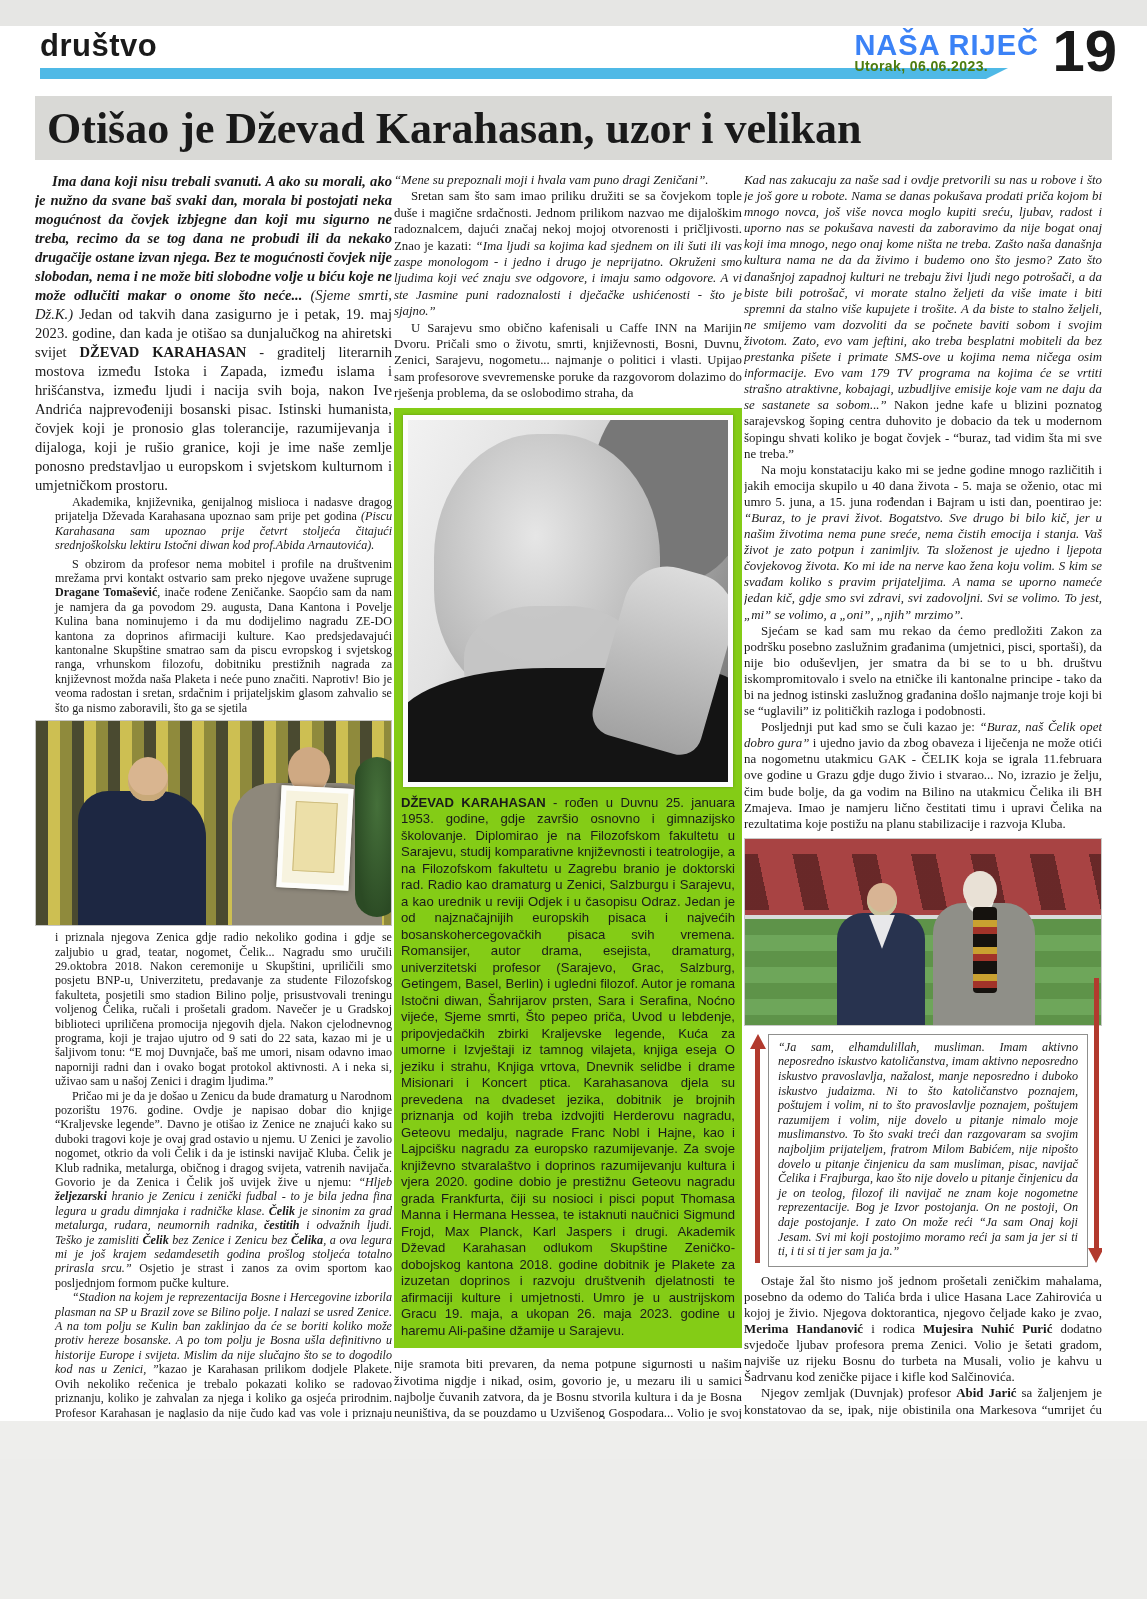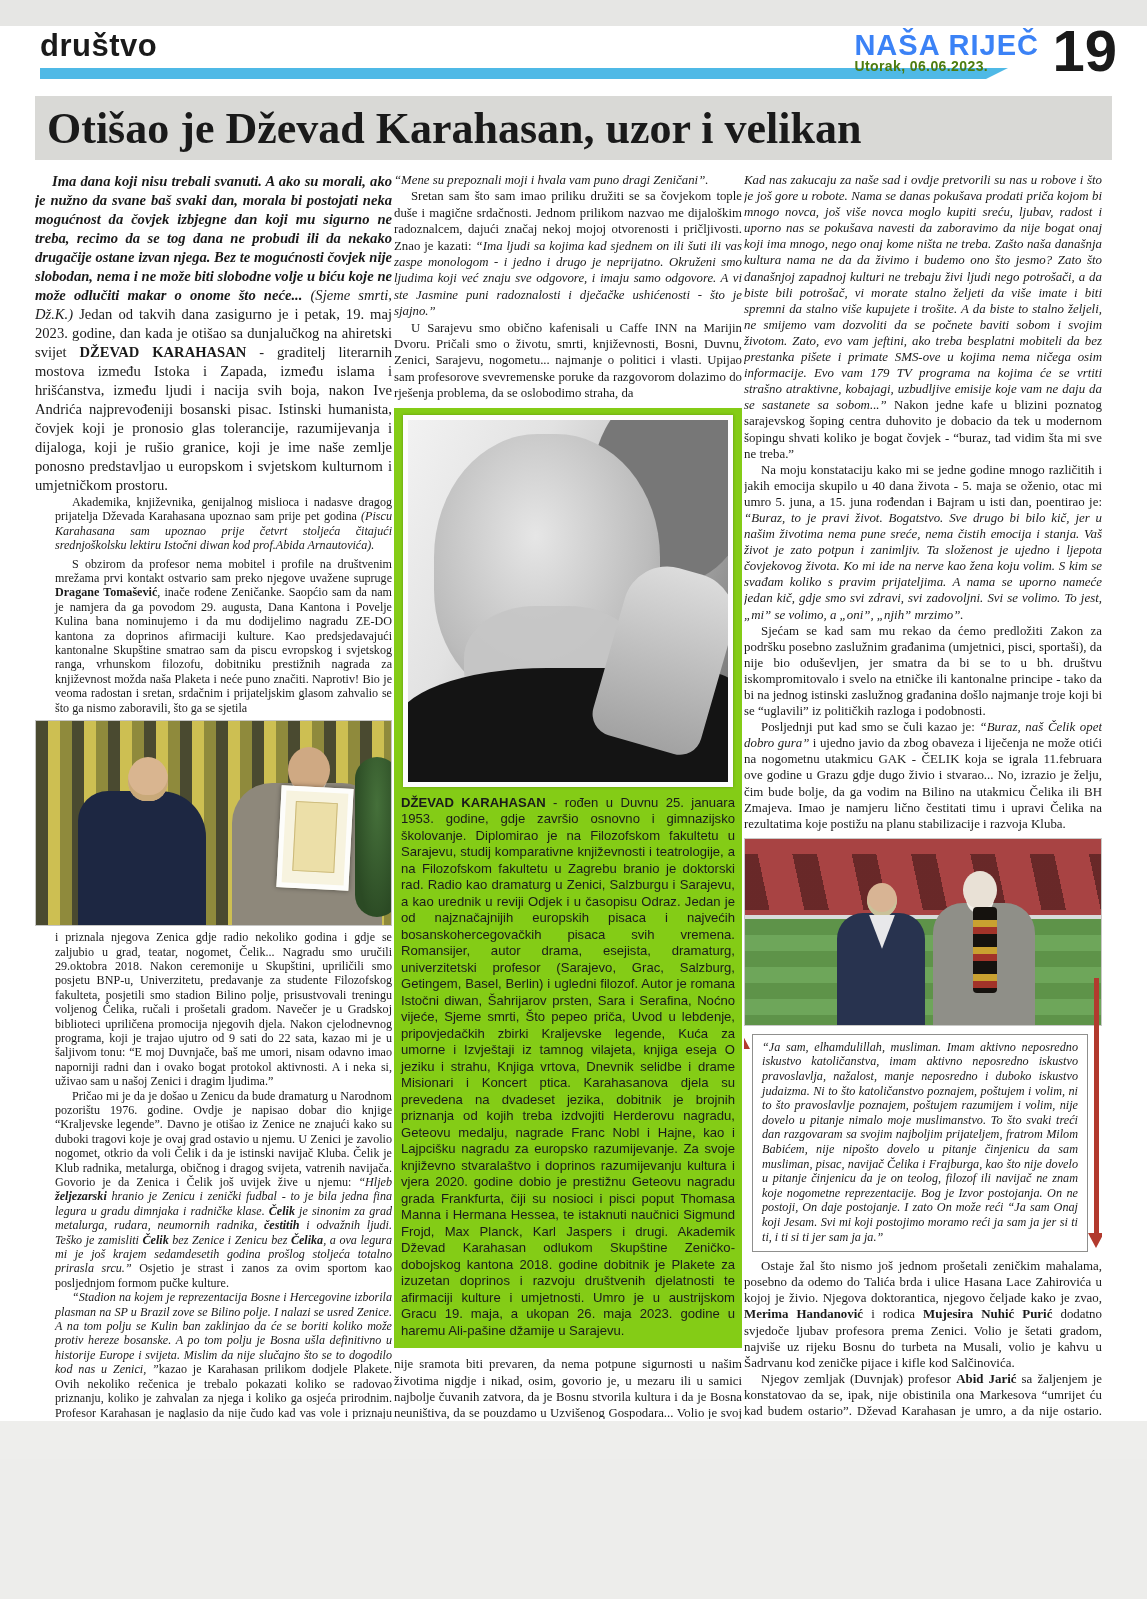--- a/index.html
+++ b/index.html
@@ -70,21 +70,21 @@
   .st-rail{position:absolute;top:41%;left:0;right:0;height:4px;background:#d9d9d9;}
   .st-pitch{position:absolute;top:43%;bottom:0;left:0;right:0;background:repeating-linear-gradient(180deg,#5e9349 0 16px,#6ea65a 16px 32px);}
   .st-man-left{position:absolute;left:92px;bottom:-4px;width:88px;height:116px;background:#28334f;border-radius:26px 26px 0 0;}
   .st-head-left{position:absolute;left:122px;bottom:108px;width:30px;height:34px;background:#d8b494;border-radius:50%;box-shadow:0 -5px 0 0 #c9c29a inset;}
   .st-shirt-left{position:absolute;left:124px;bottom:76px;width:26px;height:34px;background:#e8e8ea;clip-path:polygon(50% 100%,0 0,100% 0);}
   .st-man-right{position:absolute;right:66px;bottom:-4px;width:102px;height:126px;background:#8f8f88;border-radius:30px 30px 0 0;}
   .st-head-right{position:absolute;right:104px;bottom:116px;width:34px;height:38px;background:#e9e1d6;border-radius:50%;box-shadow:0 8px 0 -3px #f2efe9;}
   .st-scarf{position:absolute;right:104px;bottom:32px;width:24px;height:86px;background:repeating-linear-gradient(180deg,#15120e 0 13px,#c9a130 13px 20px,#a23329 20px 27px);border-radius:4px;}
 
   
-  .quote-wrap{position:relative;margin:2px 14px 6px 8px;}
+  .quote-wrap{position:relative;margin:2px 14px 6px 24px;}
   .quote-box{border:1px solid #8f8f8d;padding:5px 9px 7px;font-size:12.2px;line-height:14.6px;}
   .arr-bar{position:absolute;width:5px;background:#b23a2e;}
   .arr-l{left:-13px;top:14px;bottom:4px;}
   .arr-head-up{position:absolute;left:-18px;top:0;width:0;height:0;border-left:8px solid transparent;border-right:8px solid transparent;border-bottom:15px solid #b23a2e;}
   .arr-r{right:-11px;top:-56px;bottom:18px;}
   .arr-head-down{position:absolute;right:-16px;bottom:4px;width:0;height:0;border-left:8px solid transparent;border-right:8px solid transparent;border-top:15px solid #b23a2e;}
 
   .byline{text-align:right;padding-right:4px;font-size:13.2px;line-height:18px;margin-top:12px;}
   .mb4{margin-bottom:4px;}
 </style>

